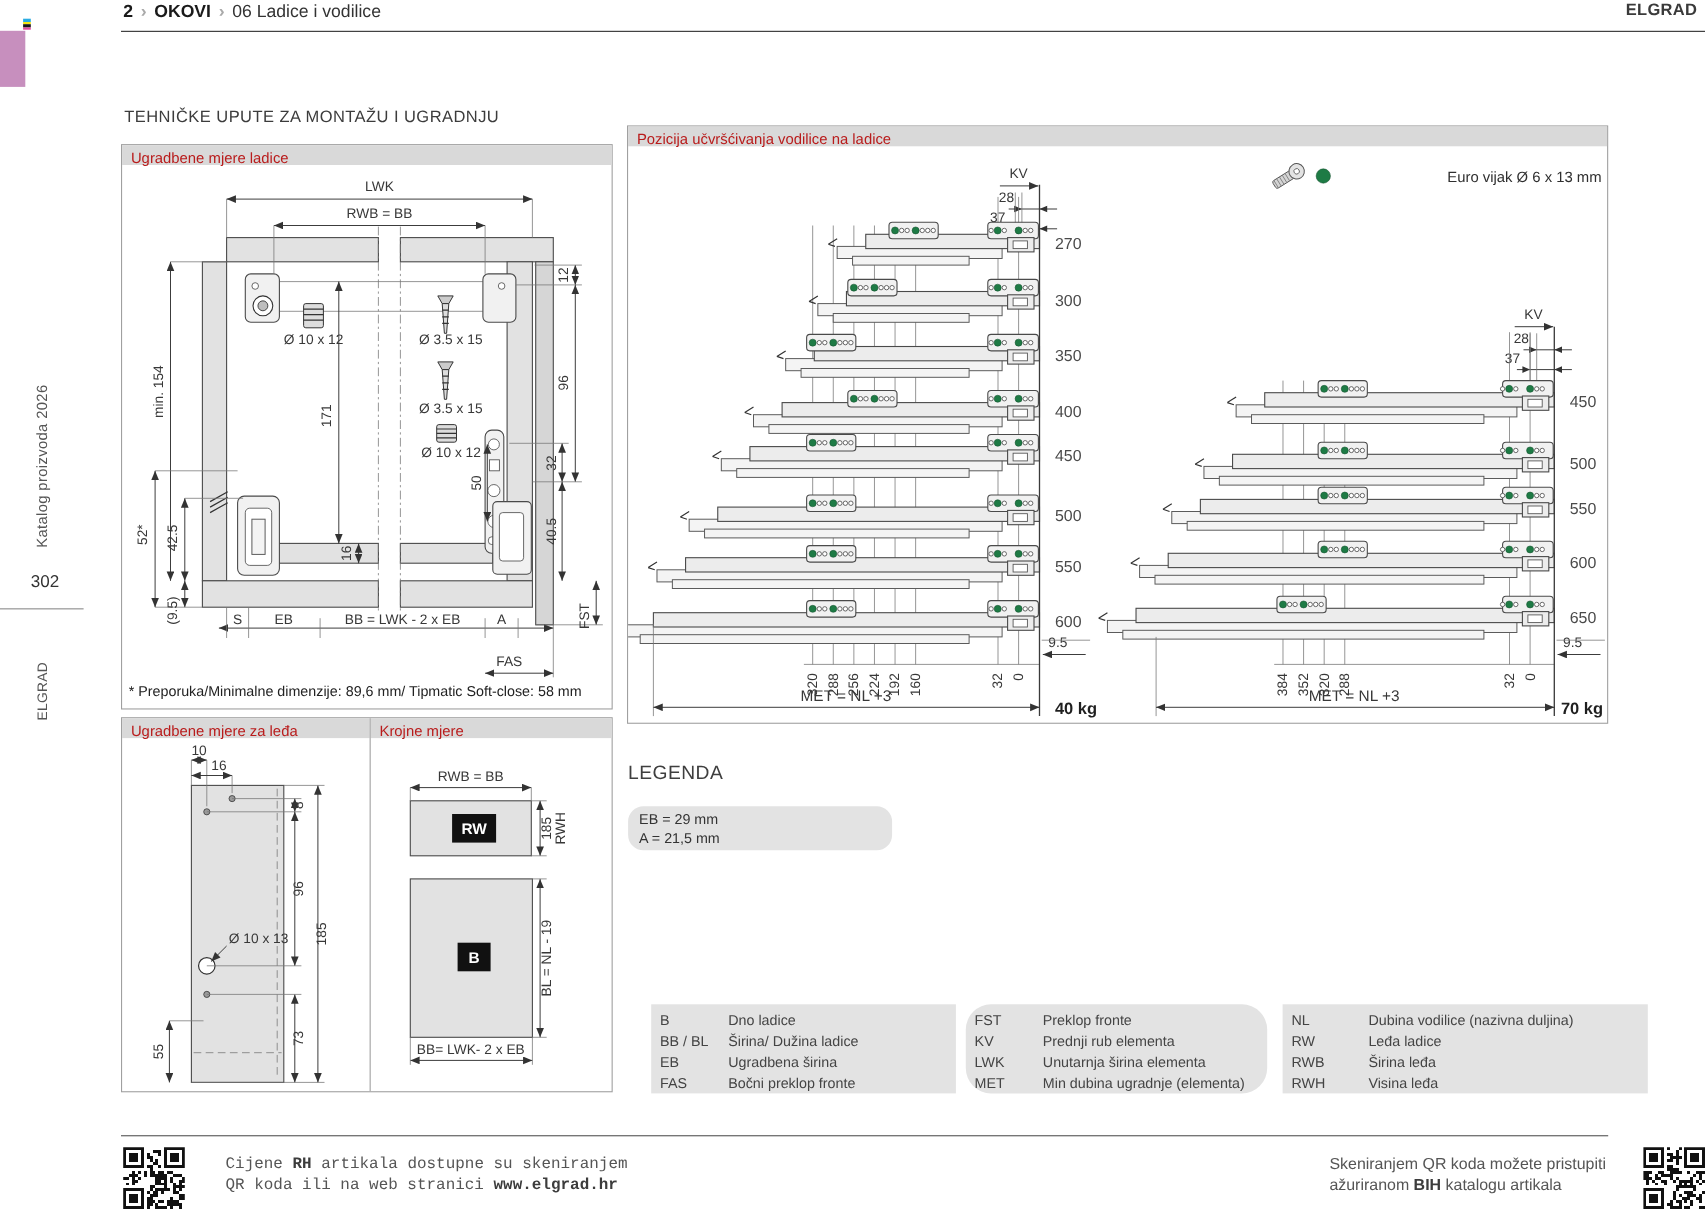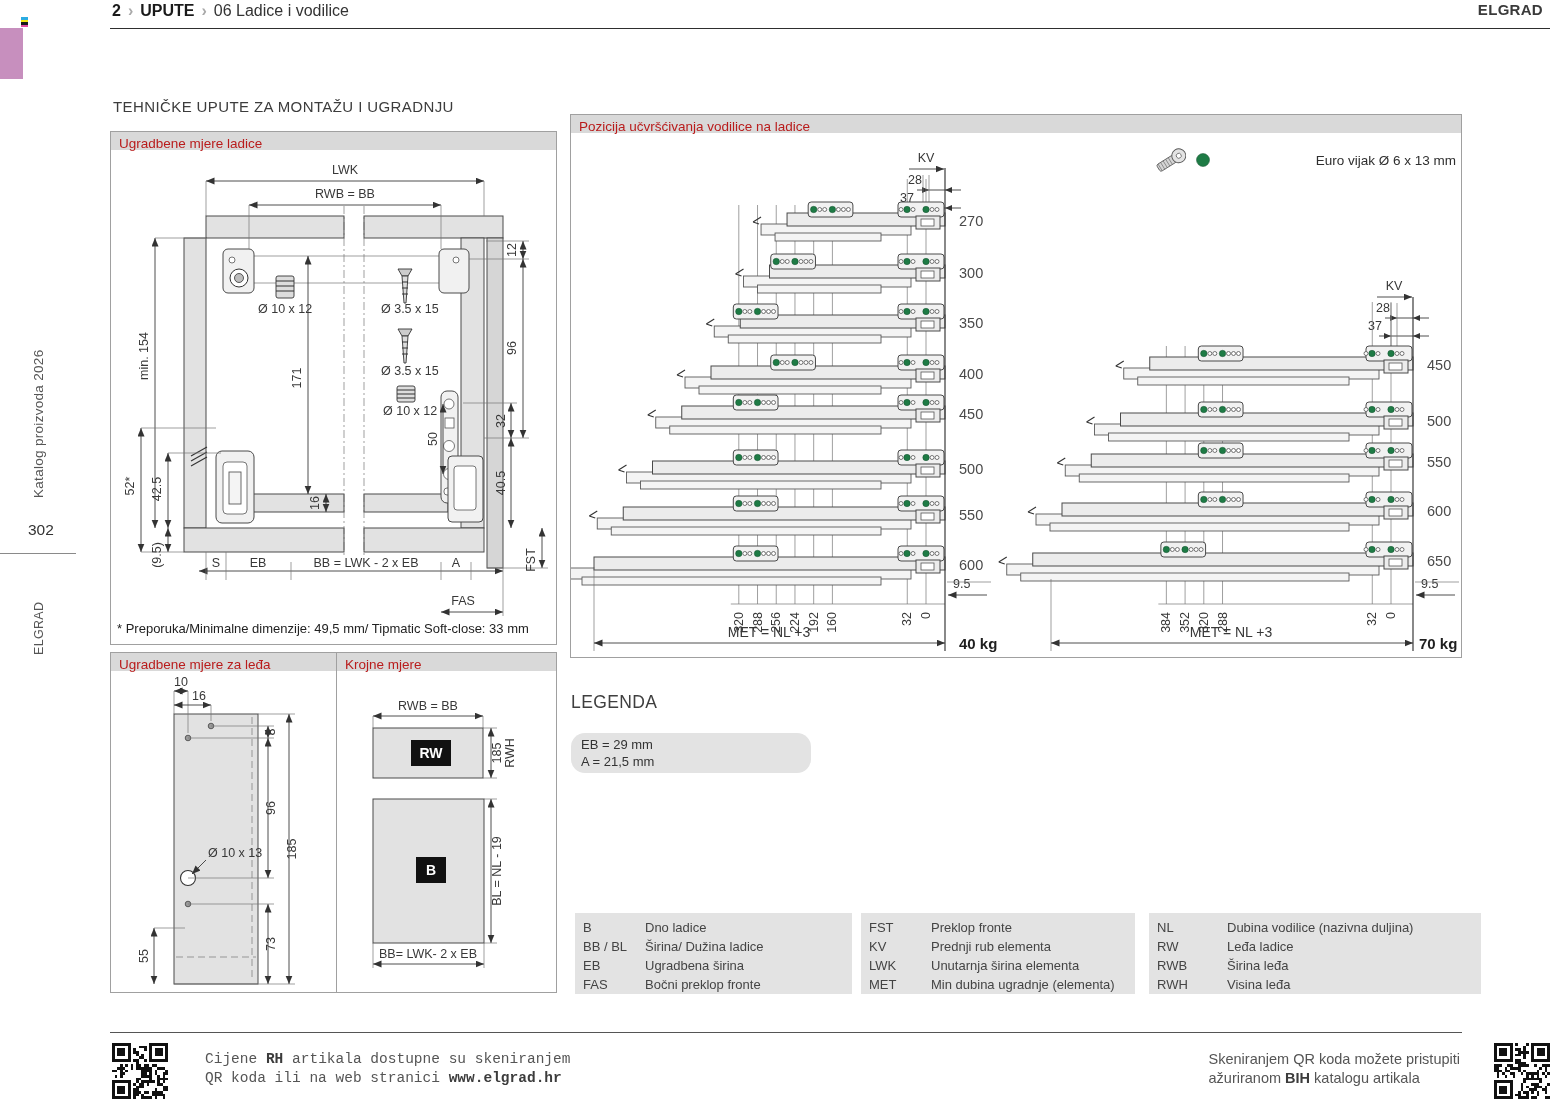--- a/index.html
+++ b/index.html
@@ -31,22 +31,22 @@
   .p2 .vdiv{position:absolute;left:225px;top:0;bottom:0;width:0;border-left:1px solid #a0a0a0;}
   .p2 .phead.h2{left:226px;}
   .p2 .phead.h1{right:222px;}
   .p3{left:570px;top:114px;width:892px;height:544px;}
   .footnote{position:absolute;left:6px;top:489px;font-size:13px;color:#222;}
   
   .lheading{left:571px;top:692px;font-size:17.5px;color:#3f3f3f;letter-spacing:.4px;}
   .lbox{left:571px;top:733px;width:240px;height:40px;background:#e3e3e3;
         font-size:13px;color:#333;padding:3px 10px;box-sizing:border-box;line-height:17px;border-radius:14px;}
   .ltable{top:913px;height:81px;background:#e3e3e3;font-size:13px;color:#444;
-          padding:5px 0 0 8px;box-sizing:border-box;}
-  .lt1{left:575px;width:277px;} .lt2{left:861px;width:274px;} .lt3{left:1149px;width:332px;}
+          padding:5px 0 0 8px;box-sizing:border-box;margin-left:17px;}
+  .lt1{left:575px;width:277px;} .lt2{left:861px;width:274px;border-radius:23px;} .lt3{left:1149px;width:332px;}
   .lrow{height:19px;line-height:19px;white-space:nowrap;}
   .lkey{display:inline-block;width:62px;} .lt3 .lkey{width:70px;}
   
   .frule{left:110px;top:1032px;width:1352px;height:0;border-top:1.2px solid #555;}
   .ftext{font-size:14.5px;color:#555;line-height:19px;}
   .fleft{left:205px;top:1050px;font-family:Liberation Mono, monospace;}
   .fright{right:90px;top:1050px;text-align:left;}
   .ftext b{color:#3c3c3c;}
   .qr{width:56px;height:56px;}
   
@@ -75,21 +75,21 @@
 
 <svg class="abs" width="0" height="0" aria-hidden="true">
   <defs>
     <marker id="arr" markerUnits="userSpaceOnUse" markerWidth="10" markerHeight="8" refX="8.5" refY="3.5" orient="auto-start-reverse">
       <path d="M0,0 L8.5,3.5 L0,7 Z" fill="#333"></path>
     </marker>
   </defs>
 </svg>
 
 <div class="abs crumb">
-  <b>2</b><span class="sep">›</span><b>UPUTE</b><span class="sep">›</span><span>06</span>&nbsp;<span>Ladice i vodilice</span>
+  <b>2</b><span class="sep">›</span><b>OKOVI</b><span class="sep">›</span><span>06</span>&nbsp;<span>Ladice i vodilice</span>
 </div>
 <div class="abs brand">ELGRAD</div>
 <div class="abs toprule"></div>
 <div class="abs pinkrect"></div>
 <div class="abs regmark">
   <span style="background:#2bace2"></span>
     <span style="background:#f4e613"></span>
     <span style="background:#1a1a1a"></span>
     <span style="background:#e24ba2"></span>
 </div>
@@ -210,21 +210,21 @@
     <text class="dim" x="270" y="157">Ø 3.5 x 15</text>
     <text class="dim" x="270" y="219">Ø 3.5 x 15</text>
     <text class="dim" x="272" y="259">Ø 10 x 12</text>
     <text class="dim" x="105" y="411" text-anchor="middle">S</text>
     <text class="dim" x="147" y="411" text-anchor="middle">EB</text>
     <text class="dim" x="255" y="411" text-anchor="middle">BB = LWK - 2 x EB</text>
     <text class="dim" x="345" y="411" text-anchor="middle">A</text>
     <text class="dim" x="352" y="449" text-anchor="middle">FAS</text>
     <text class="dim" x="424" y="404" text-anchor="middle" transform="rotate(-90 424 404)">FST</text>
   </svg>
-  <div class="footnote">* Preporuka/Minimalne dimenzije: 49,5 mm/ Tipmatic Soft-close: 33 mm</div>
+  <div class="footnote">* Preporuka/Minimalne dimenzije: 89,6 mm/ Tipmatic Soft-close: 58 mm</div>
 </div>
 
 <div class="abs panel p2">
   <div class="phead h1" style="width:225px">Ugradbene mjere za leđa</div>
   <div class="phead h2" style="left:226px">Krojne mjere</div>
   <div class="vdiv"></div>
   <svg class="abs" style="left:0;top:24px" width="225" height="317" viewBox="0 0 225 317">
     <g>
       <rect class="struct" x="63" y="37" width="84" height="270"></rect>
       <line class="thin" x1="141" y1="40" x2="141" y2="304" stroke-dasharray="7 4"></line>

